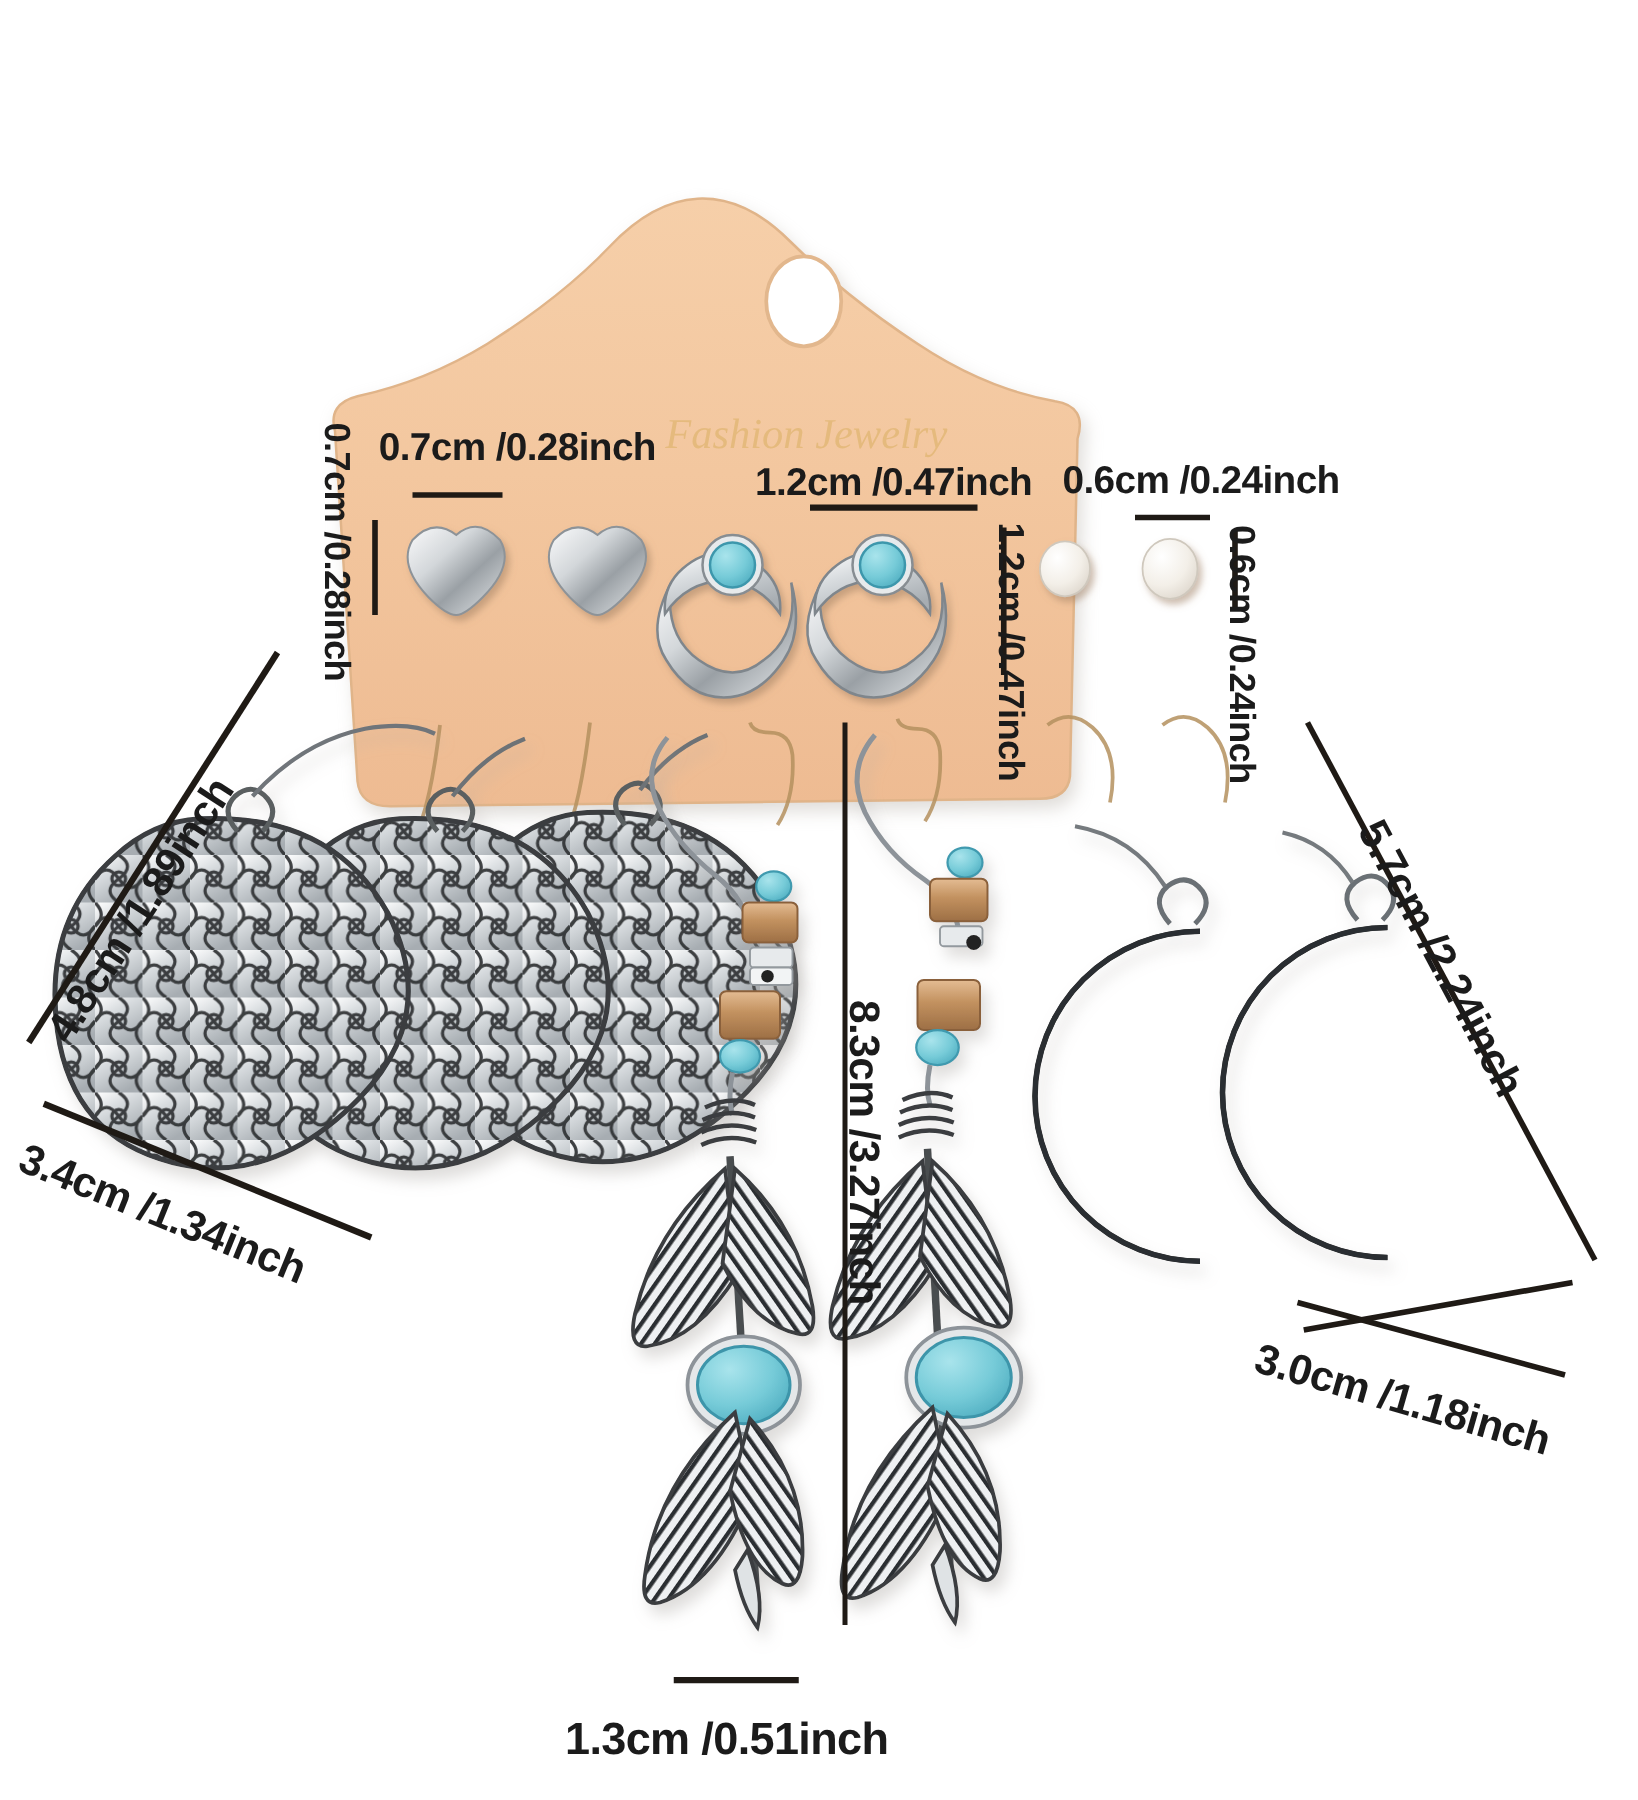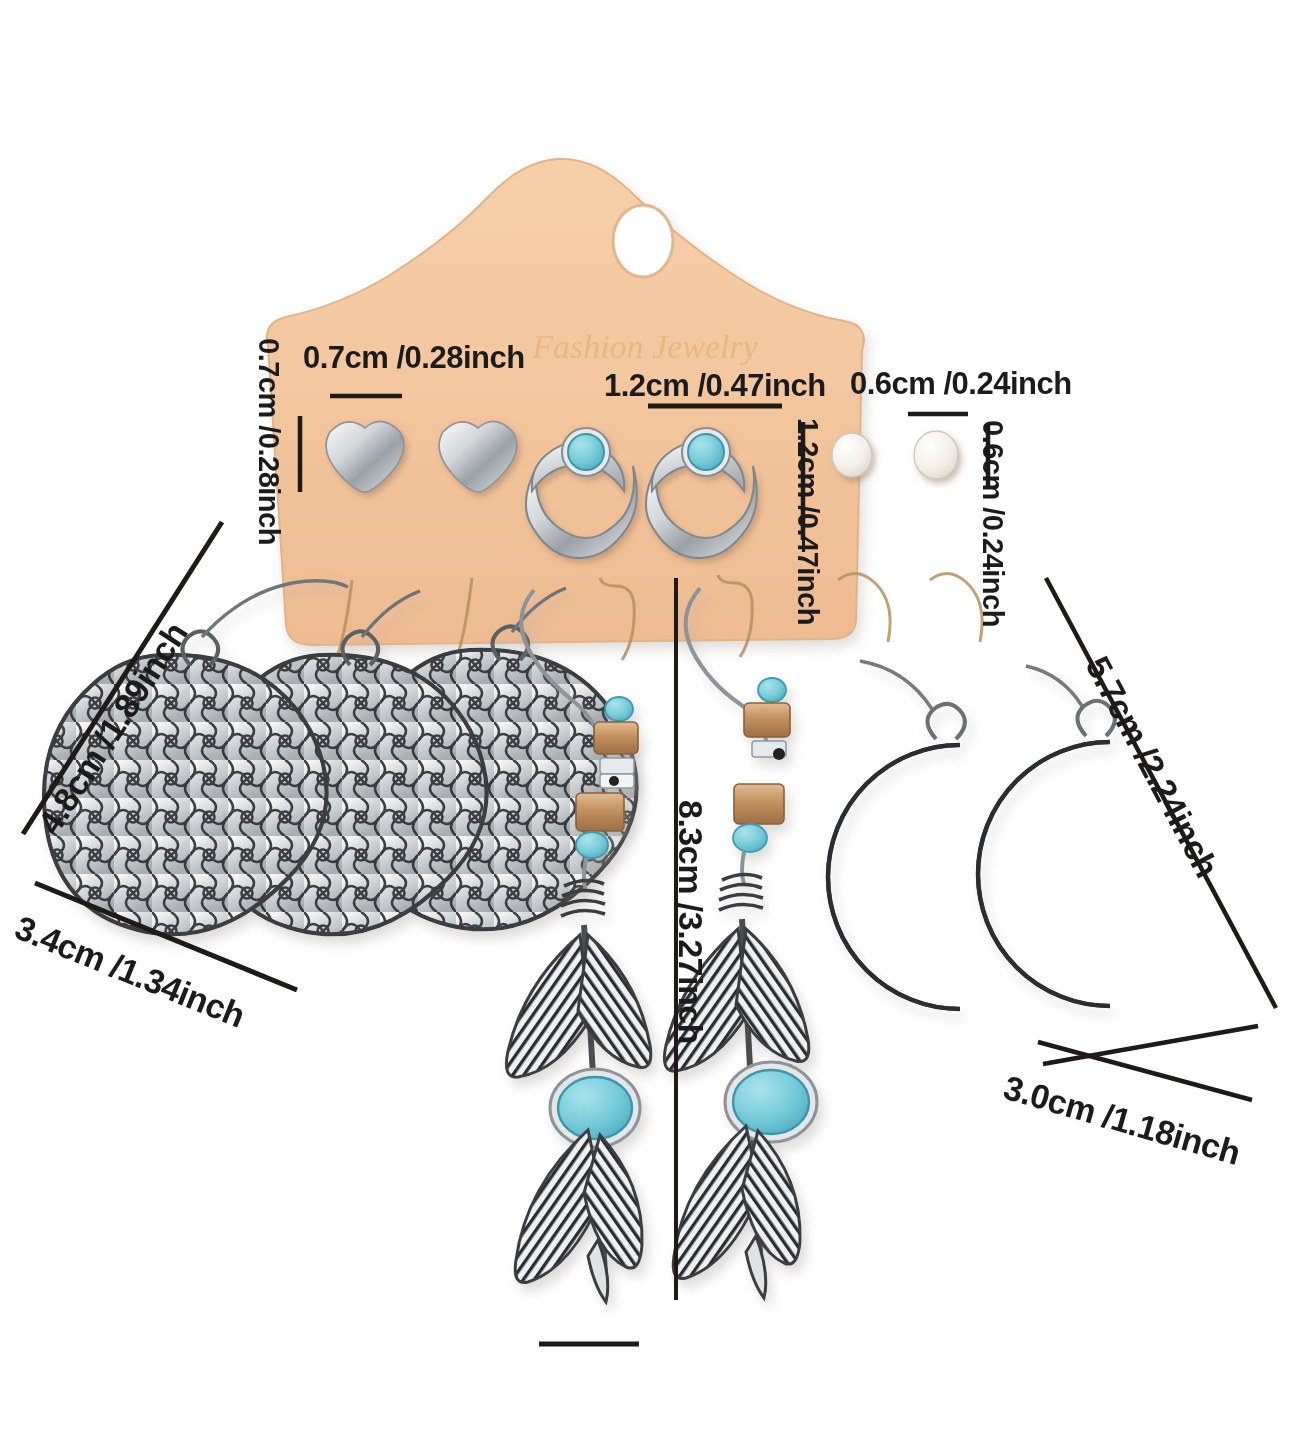--- a/index.html
+++ b/index.html
@@ -330,18 +330,19 @@
   <div class="dimtext" style="left:850px; top:366px; font-size:31px;">0.6cm /0.24inch</div>
 
   <div class="dimtext" style="left:1009px; top:420px; font-size:29px; transform:rotate(90deg);">0.6cm /0.24inch</div>
 
   <div class="dimtext" style="left:30px; top:820px; font-size:34px; transform:rotate(-57deg);">4.8cm /1.89inch</div>
 
   <div class="dimtext" style="left:24px; top:908px; font-size:34px; transform:rotate(22deg);">3.4cm /1.34inch</div>
 
   <div class="dimtext" style="left:710px; top:800px; font-size:34px; transform:rotate(90deg);">8.3cm /3.27inch</div>
 
+  <div class="dimtext" style="left:452px; top:1370px; font-size:36px;">1.3cm /0.51inch</div>
 
   <div class="dimtext" style="left:1112px; top:650px; font-size:34px; transform:rotate(62deg);">5.7cm /2.24inch</div>
 
   <div class="dimtext" style="left:1010px; top:1068px; font-size:34px; transform:rotate(16deg);">3.0cm /1.18inch</div>
 
 </div>
 
 </body></html>

